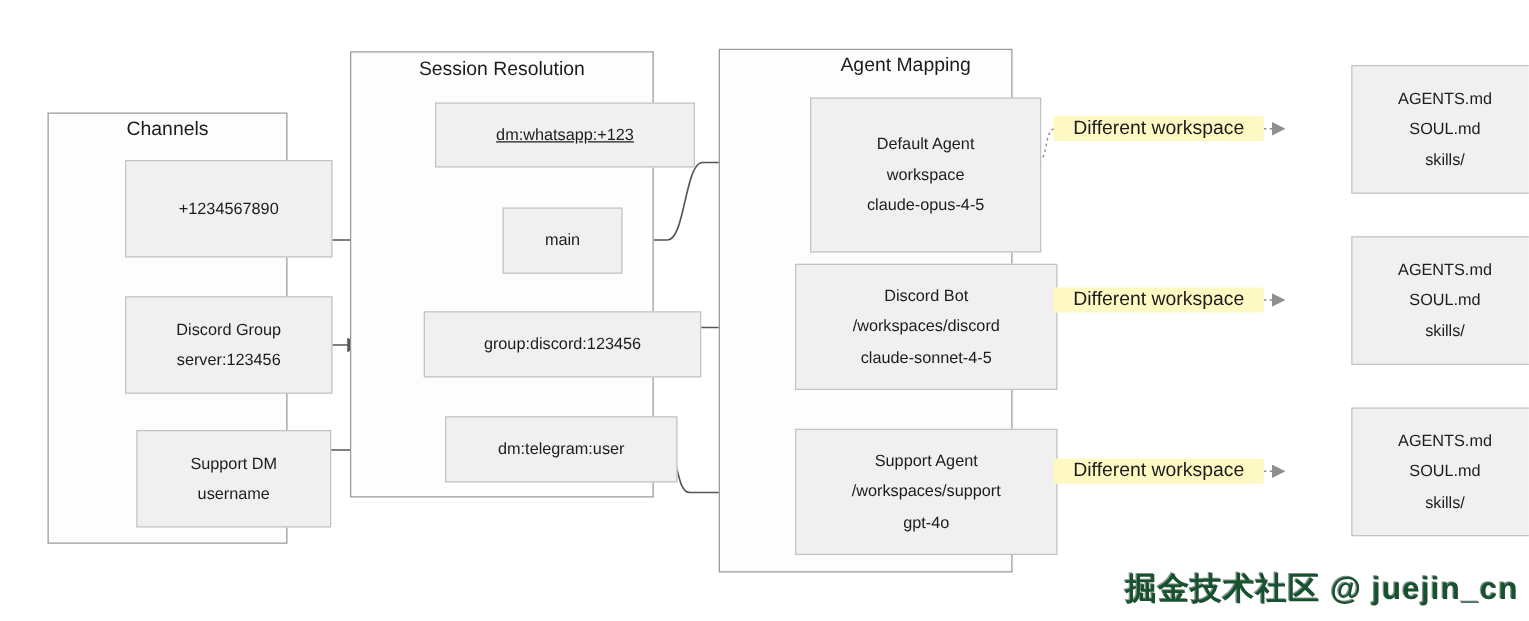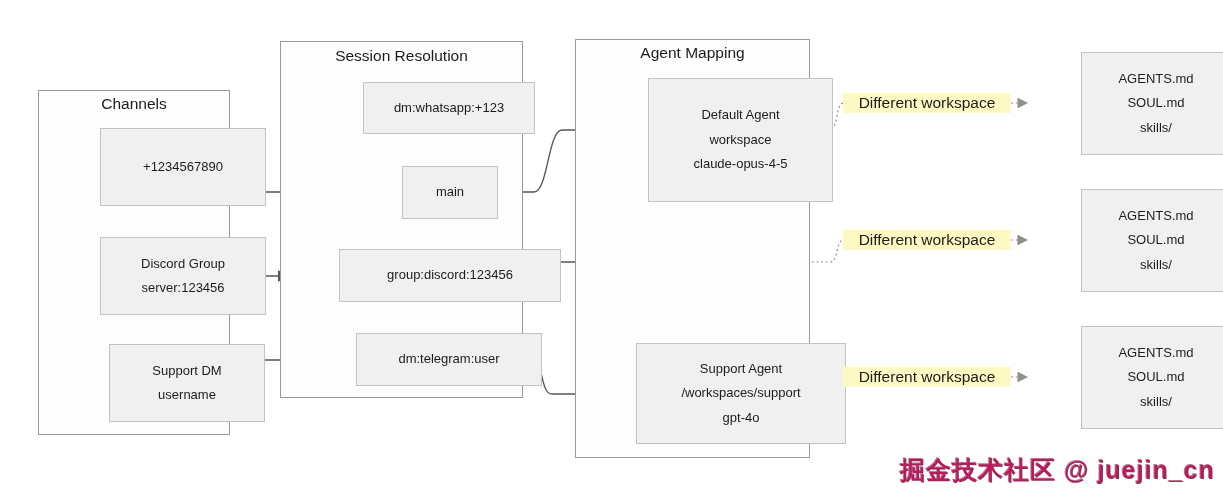--- a/index.html
+++ b/index.html
@@ -71,21 +71,21 @@
     color: var(--text, #1c1c1c);
     background: #fef9c3;
   }
   .watermark {
     position: absolute;
     right: 8px;
     bottom: 10px;
     font-size: 25px;
     font-weight: 700;
     letter-spacing: 1px;
-    color: #be185d;
+    color: #14532d;
     text-shadow: -1px -1px 0 #8d8d8d, 1.5px 1.5px 1px #ffffff;
     white-space: nowrap;
   }
 </style>
 </head>
 <body style="--node_fill: #f0f0f0; --node_border: #c3c3c3; --container_fill: #fdfdfd; --container_border: #9a9a9a; --edge: #565656; --edge_dotted: #8f8f8f; --text: #1c1c1c;">
 
 <div class="canvas">
 
   <svg class="edges" viewBox="0 0 1223 497">
@@ -124,40 +124,45 @@
     <span>server:123456</span>
   </div>
   <div class="node" style="left:61px; top:344px; width:156px; height:78px;">
     <span>Support DM</span>
     <span>username</span>
   </div>
 
   <div class="container-box" style="left:280px; top:41px; width:243px; height:357px;"></div>
   <div class="container-title" style="left:280px; top:47px; width:243px;">Session Resolution</div>
 
-  <div class="node" style="left:315px; top:82px; width:172px; height:52px;">
+  <div class="node" style="left:300px; top:82px; width:208px; height:52px;text-decoration:underline;">
     <span>dm:whatsapp:+123</span>
   </div>
   <div class="node" style="left:354px; top:166px; width:96px; height:53px;">
     <span>main</span>
   </div>
   <div class="node" style="left:291px; top:249px; width:222px; height:53px;">
     <span>group:discord:123456</span>
   </div>
   <div class="node" style="left:308px; top:333px; width:186px; height:53px;">
     <span>dm:telegram:user</span>
   </div>
 
   <div class="container-box" style="left:575px; top:39px; width:235px; height:419px;"></div>
-  <div class="container-title" style="left:575px; top:44px; width:235px;">Agent Mapping</div>
+  <div class="container-title" style="left:575px; top:44px; width:235px;padding-left:32px;">Agent Mapping</div>
 
   <div class="node" style="left:600px; top:78px; width:185px; height:124px;">
     <span>Default Agent</span>
     <span>workspace</span>
     <span>claude-opus-4-5</span>
+  </div>
+  <div class="node" style="left:588px; top:211px; width:210px; height:101px;">
+    <span>Discord Bot</span>
+    <span>/workspaces/discord</span>
+    <span>claude-sonnet-4-5</span>
   </div>
   <div class="node" style="left:588px; top:343px; width:210px; height:101px;">
     <span>Support Agent</span>
     <span>/workspaces/support</span>
     <span>gpt-4o</span>
   </div>
 
   <div class="edge-label" style="left:843px; top:93px;">Different workspace</div>
   <div class="edge-label" style="left:843px; top:230px;">Different workspace</div>
   <div class="edge-label" style="left:843px; top:367px;">Different workspace</div>

